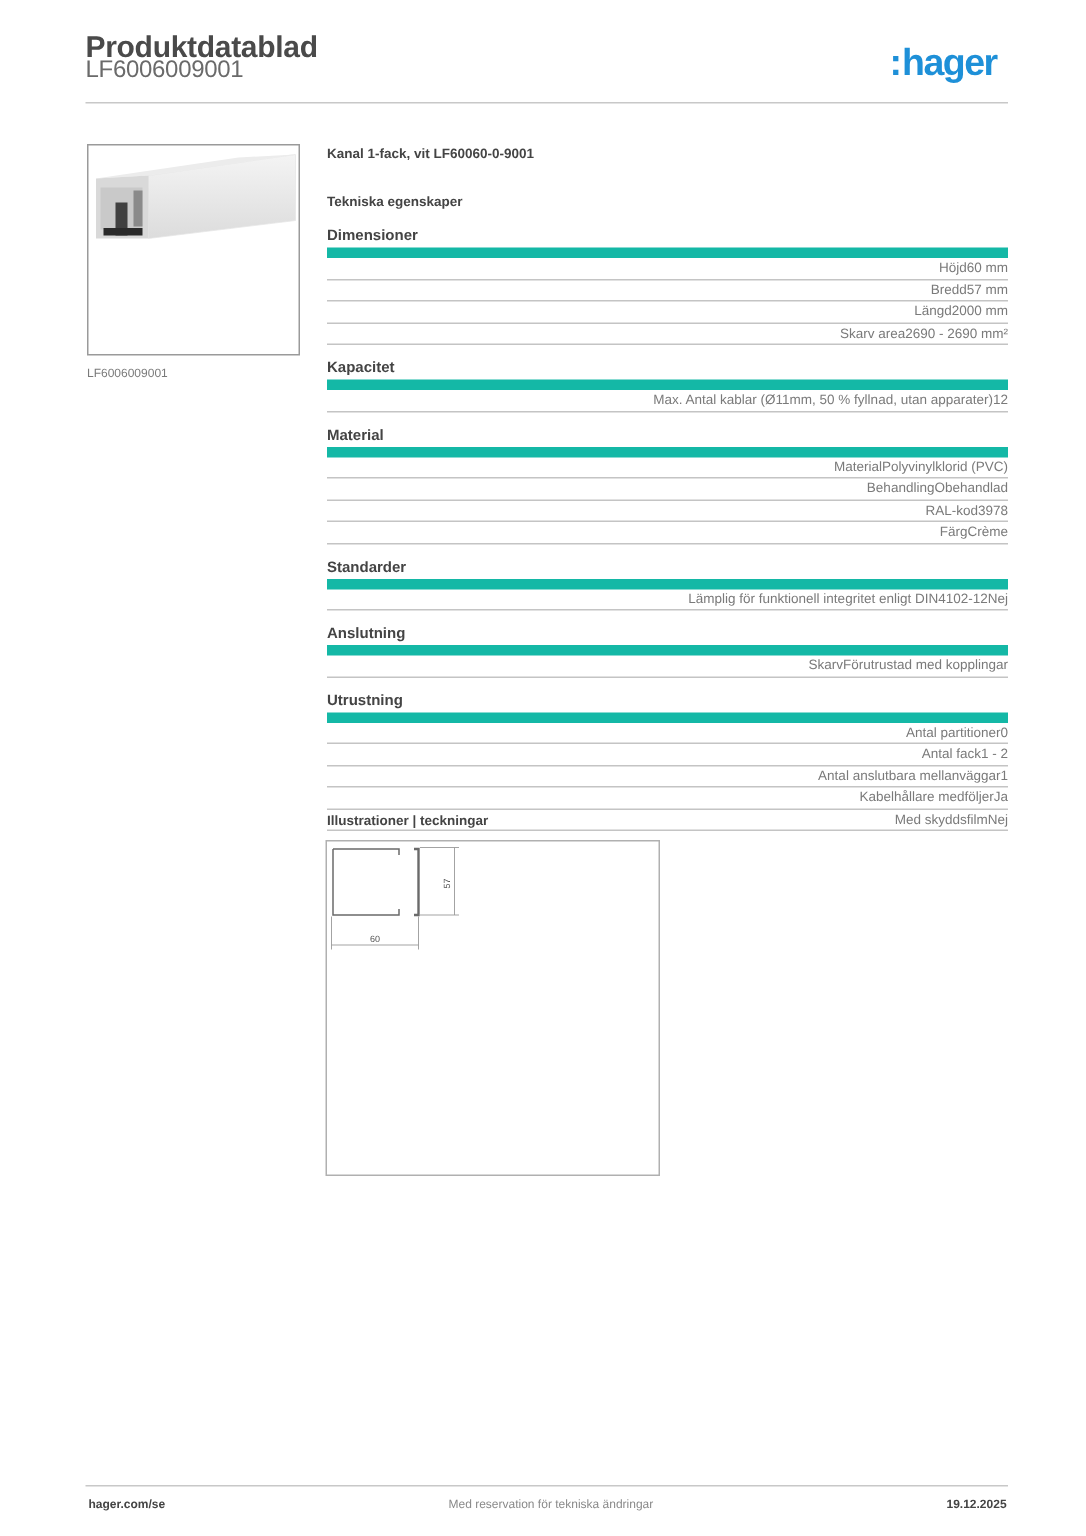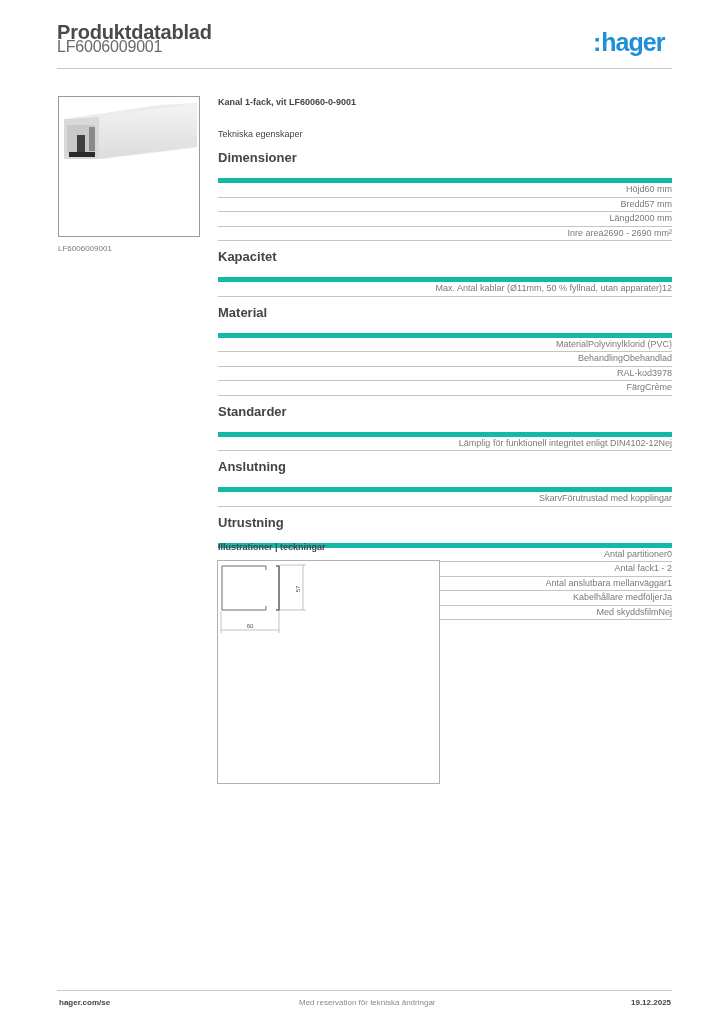--- a/index.html
+++ b/index.html
@@ -10,25 +10,25 @@
   .logo { position: absolute; left: 593px; top: 28px; font-size: 25px; font-weight: bold; color: #1e90d8; letter-spacing: -1px; }
   .logo .colon { font-size: 25px; margin-right: 1px; }
   .hr-top { position: absolute; left: 57px; top: 68px; width: 615px; height: 1px; background: #c8c8c8; }
   .hr-bottom { position: absolute; left: 57px; top: 990px; width: 615px; height: 1px; background: #c8c8c8; }
 
   .product-image { position: absolute; left: 58px; top: 96px; width: 142px; height: 141px; border: 1px solid #9a9a9a; box-sizing: border-box; background: #fff; }
   .product-caption { position: absolute; left: 58px; top: 244px; font-size: 8px; color: #7a7a7a; }
 
   .main { position: absolute; left: 218px; top: 96px; width: 454px; }
   .product-name { font-size: 9px; font-weight: bold; color: #444; margin: 0; height: 12px; line-height: 12px; }
-  .tech-heading { font-size: 9px; font-weight: normal; color: #444; margin-top: 20px; height: 12px; line-height: 12px; }
+  .tech-heading { font-size: 9px; font-weight: bold; color: #444; margin-top: 20px; height: 12px; line-height: 12px; }
 
   .section { margin-top: 10px; }
   .section.first { margin-top: 12px; }
-  .section-title { font-size: 13px; font-weight: bold; color: #444; height: 12px; line-height: 12px; border-bottom: 5px solid #14b8a6; padding-bottom: 14px; }
+  .section-title { font-size: 10px; font-weight: bold; color: #444; height: 12px; line-height: 12px; border-bottom: 7px solid #14b8a6; padding-bottom: 1px; }
   .row { display: flex; justify-content: flex-end; font-size: 9px; color: #7a7a7a; height: 13.5px; line-height: 13.5px; border-bottom: 1px solid #c4c4c4; }
   .row .val { text-align: right; }
 
   .illus-title { position: absolute; left: 218px; top: 542px; font-size: 9px; font-weight: bold; color: #444; text-align: right; }
   .illus-box { position: absolute; left: 217px; top: 560px; width: 223px; height: 224px; border: 1px solid #b0b0b0; box-sizing: border-box; background: #fff; }
 
   .footer-left { position: absolute; left: 59px; top: 998px; font-size: 8px; font-weight: bold; color: #444; }
   .footer-center { position: absolute; left: 299px; top: 998px; font-size: 8px; color: #8a8a8a; }
   .footer-right { position: absolute; left: 631px; top: 998px; font-size: 8px; font-weight: bold; color: #444; }
 </style>
@@ -73,21 +73,21 @@
       </div>
     <div class="row">
         <span>Bredd</span>
         <span class="val">57 mm</span>
       </div>
     <div class="row">
         <span>Längd</span>
         <span class="val">2000 mm</span>
       </div>
     <div class="row">
-        <span>Inre area</span>
+        <span>Skarv area</span>
         <span class="val">2690 - 2690 mm²</span>
       </div>
   </div>
 
   <div class="section">
     <div class="section-title">Kapacitet</div>
     <div class="row">
         <span>Max. Antal kablar (Ø11mm, 50 % fyllnad, utan apparater)</span>
         <span class="val">12</span>
       </div>

